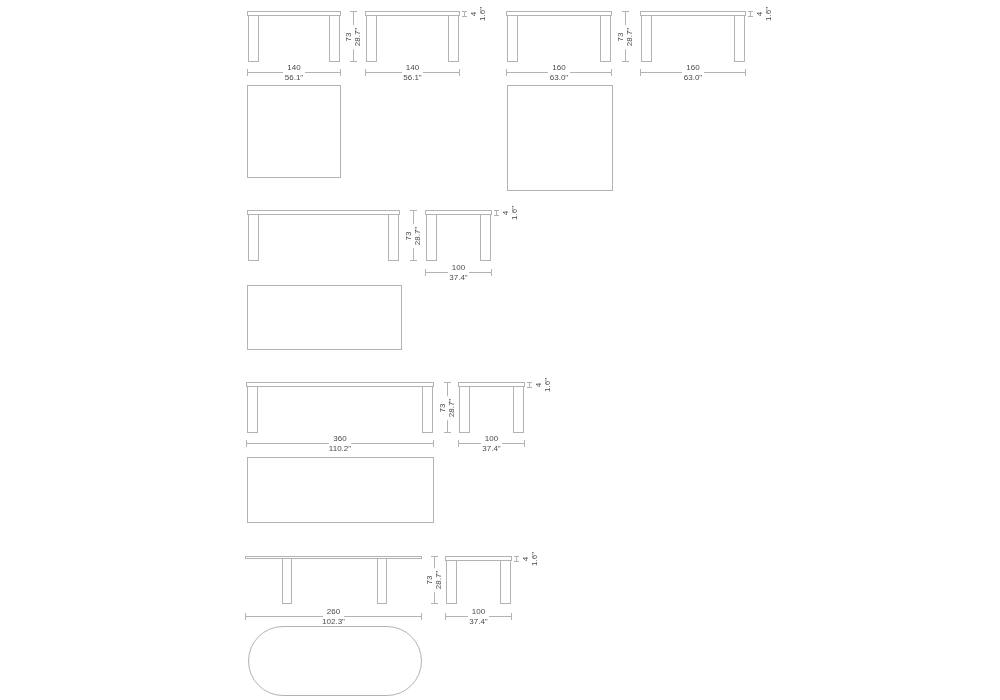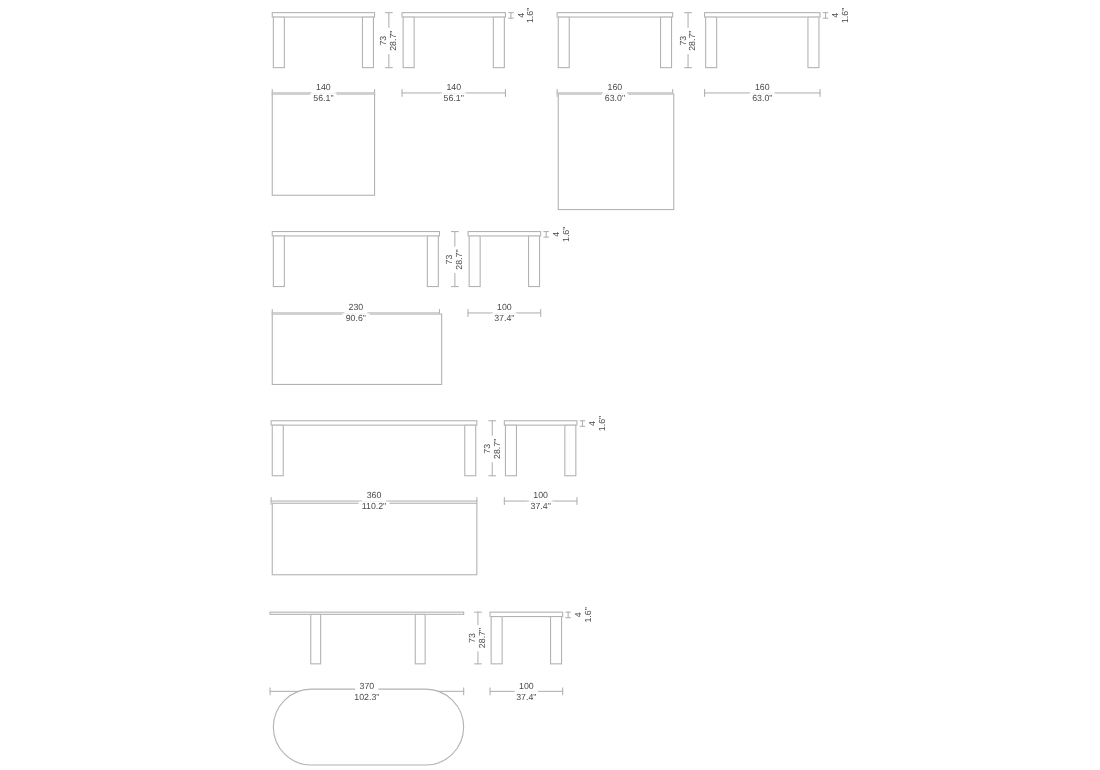--- a/index.html
+++ b/index.html
@@ -12,21 +12,21 @@
     font-family:"Liberation Sans",sans-serif;font-size:8px;color:var(--tc);
   }
   
   .tbl{position:absolute;}
   .slab{position:absolute;left:0;right:0;top:0;height:5px;border:1px solid var(--lc);background:#fff;box-sizing:border-box;}
   .leg{position:absolute;top:4px;bottom:0;width:11px;border:1px solid var(--lc);background:#fff;box-sizing:border-box;}
   .tbl.thin .slab{height:3px;}
   .tbl.thin .leg{top:2px;width:10px;}
   .tbl.sideview .slab{height:5px;}
   
-  .hdim{position:absolute;height:19px;margin-top:12px;}
+  .hdim{position:absolute;height:19px;}
   .hline{position:absolute;left:0;right:0;top:9px;height:1px;background:var(--lc);}
   .htick{position:absolute;top:6px;width:1px;height:7px;background:var(--lc);}
   .htick.l{left:0;} .htick.r{right:0;}
   .hlabs{position:absolute;left:0;right:0;top:0;bottom:0;display:flex;flex-direction:column;align-items:center;z-index:2;}
   .hlabs .cm{background:#fff;padding:1px 4px 1px;line-height:8px;}
   .hlabs .in{background:#fff;padding:1px 3px 0;line-height:8px;}
   
   .vdim{position:absolute;width:19px;}
   .vline{position:absolute;left:9px;top:0;bottom:0;width:1px;background:var(--lc);}
   .vtick{position:absolute;left:6px;width:7px;height:1px;background:var(--lc);}
@@ -185,29 +185,20 @@
         <i class="mv"></i>
         <i class="mb"></i>
       </div>
     <div class="tlab">
         <div class="vrot">
       <div>4</div>
       <div>1.6"</div>
     </div>
       </div>
   </div>
-  <div class="hdim" style="left:247px;top:263px;width:153px">
-    <div class="hline"></div>
-    <div class="htick l"></div>
-    <div class="htick r"></div>
-    <div class="hlabs">
-      <span class="cm">230</span>
-      <span class="in">90.6"</span>
-    </div>
-  </div>
   <div class="hdim" style="left:425px;top:263px;width:67px">
     <div class="hline"></div>
     <div class="htick l"></div>
     <div class="htick r"></div>
     <div class="hlabs">
       <span class="cm">100</span>
       <span class="in">37.4"</span>
     </div>
   </div>
   <div class="topv" style="left:247px;top:285px;width:155px;height:65px"></div>
@@ -298,21 +289,21 @@
       <div>4</div>
       <div>1.6"</div>
     </div>
       </div>
   </div>
   <div class="hdim" style="left:245px;top:607px;width:177px">
     <div class="hline"></div>
     <div class="htick l"></div>
     <div class="htick r"></div>
     <div class="hlabs">
-      <span class="cm">370</span>
+      <span class="cm">260</span>
       <span class="in">102.3"</span>
     </div>
   </div>
   <div class="hdim" style="left:445px;top:607px;width:67px">
     <div class="hline"></div>
     <div class="htick l"></div>
     <div class="htick r"></div>
     <div class="hlabs">
       <span class="cm">100</span>
       <span class="in">37.4"</span>

